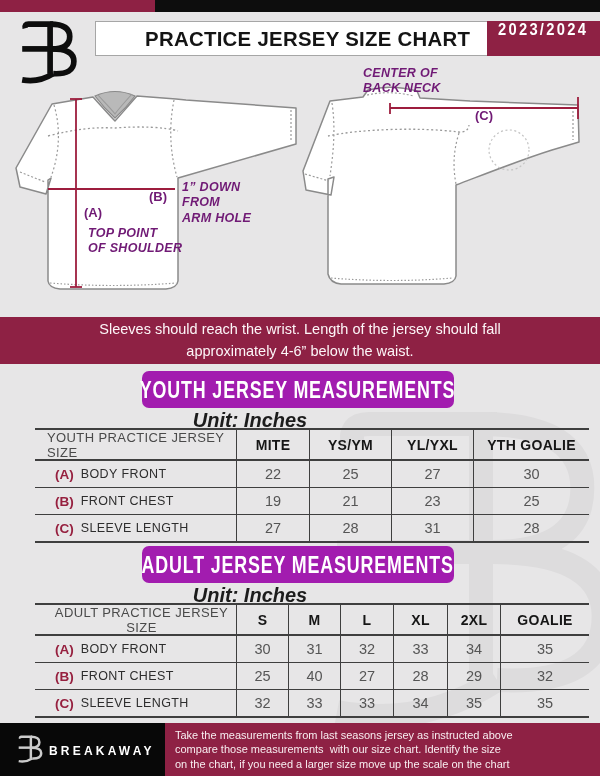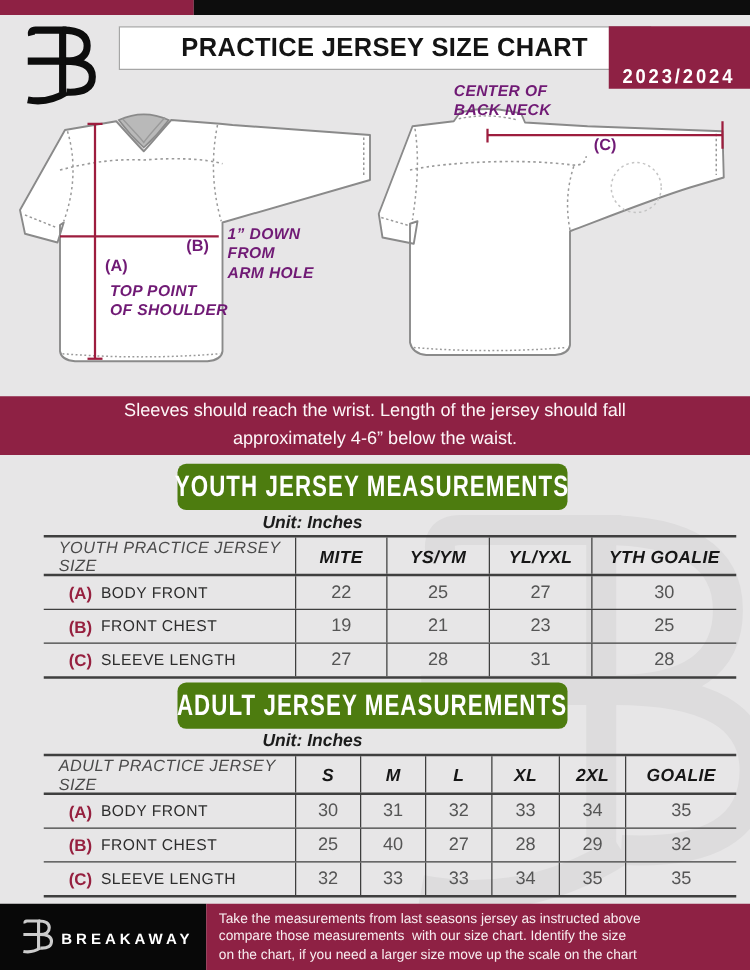--- a/index.html
+++ b/index.html
@@ -9,65 +9,65 @@
 
   
   .topbar-maroon { position:absolute; left:0; top:0; width:155px; height:12px; background:#8e2144; }
   .topbar-black  { position:absolute; left:155px; top:0; width:445px; height:12px; background:#0d0d0d; }
 
   
   .logo-top { position:absolute; left:16px; top:14px; width:62px; height:76px; color:#0d0d0d; z-index:3; }
   .title-box { position:absolute; left:95px; top:21px; width:426px; height:35px; background:#ffffff;
                border:1px solid #a6a6a6; display:flex; align-items:center; justify-content:center; z-index:2; }
   .title-box span { font-size:21px; font-weight:bold; color:#141414; letter-spacing:0.3px; transform:scaleX(0.97); white-space:nowrap; }
-  .season-box { position:absolute; left:487px; top:21px; width:113px; height:50px; background:#8e2144;
-                display:flex; align-items:flex-end; justify-content:center; z-index:2; }
+  .season-box { position:absolute; left:487px; top:21px; width:113px; height:35px; background:#8e2144;
+                display:flex; align-items:flex-start; justify-content:center; z-index:2; }
   .season-box span { font-size:16px; font-weight:bold; color:#ffffff; letter-spacing:2.5px; transform:scaleX(0.92); white-space:nowrap; }
 
   
   .diagram-svg { position:absolute; left:0; top:78px; width:600px; height:226px; z-index:1; }
   .anno { position:absolute; color:#701a75; z-index:2; }
   .anno-key { font-weight:bold; font-size:13px; font-style:normal; }
   .anno-desc { font-style:italic; font-weight:600; font-size:12.5px; line-height:1.22; letter-spacing:0.3px; white-space:pre; }
   #anno-a-key { left:84px; top:205px; }
   #anno-a-desc { left:88px; top:226px; }
   #anno-b-key { left:149px; top:189px; }
   #anno-b-desc { left:182px; top:180px; }
   #anno-c-desc { left:363px; top:66px; }
   #anno-c-key { left:475px; top:108px; }
 
   
   .notice { position:absolute; left:0; top:317px; width:600px; height:47px; background:#8e2144; z-index:2;
             display:flex; flex-direction:column; align-items:center; justify-content:center; }
   .notice div { color:#fdf6f8; font-size:14.5px; line-height:1.5; white-space:pre; }
 
   
-  .section-heading { position:absolute; left:142px; width:312px; height:37px; background:#4d7c0f; border-radius:7px;
+  .section-heading { position:absolute; left:142px; width:312px; height:37px; background:#a21caf; border-radius:7px;
                      display:flex; align-items:center; justify-content:center; z-index:2; }
   .section-heading span { color:#ffffff; font-size:21px; font-weight:bold; letter-spacing:1px;
                           transform:scale(0.85,1.12); white-space:nowrap; }
   #youth-heading { top:371px; }
   #adult-heading { top:546px; }
   .unit-line { position:absolute; left:0; width:500px; text-align:center; font-style:italic; font-weight:600;
-               font-size:14px; color:#1c1c1c; z-index:2; }
+               font-size:20px; color:#1c1c1c; z-index:2; }
   #youth-unit { top:409px; }
   #adult-unit { top:584px; }
 
   
   .mtable { position:absolute; left:35px; width:554px; border-top:2px solid #3f3f3f; border-bottom:2px solid #3f3f3f; z-index:2; }
   #youth-table { top:428px; }
-  #adult-table { top:603px; }
+  #adult-table { top:603px;text-align:center; }
   .mrow { display:grid; }
   .mrow.head { border-bottom:2px solid #3f3f3f; }
   .mrow.data { border-bottom:1.5px solid #3f3f3f; }
   .mrow.data:last-child { border-bottom:none; }
   #youth-table .mrow { grid-template-columns:202px 73px 82px 82px 115px; }
   #adult-table .mrow { grid-template-columns:202px 52px 52px 53px 54px 53px 88px; }
   .cell { display:flex; align-items:center; justify-content:center; border-right:1.5px solid #3f3f3f; height:26px; }
-  .mrow.head .cell { height:29px;font-style:italic; }
+  .mrow.head .cell { height:29px; }
   .cell:last-child { border-right:none; }
   .cell.first { justify-content:flex-start; padding-left:12px; }
   .col-head-first { font-size:13px; color:#4a4a4a; letter-spacing:0.4px; }
   .col-head { font-size:14px; font-weight:bold; color:#161616; letter-spacing:0.3px; }
   .row-key { font-weight:bold; font-size:13.5px; color:#96203f; padding-left:8px; }
   .row-label { font-size:12.5px; color:#2d2d2d; letter-spacing:0.4px; padding-left:7px; }
   .val { font-size:14.5px; color:#555555; }
 
   
   .footer-black { position:absolute; left:0; top:723px; width:165px; height:53px; background:#080808; z-index:2; }

